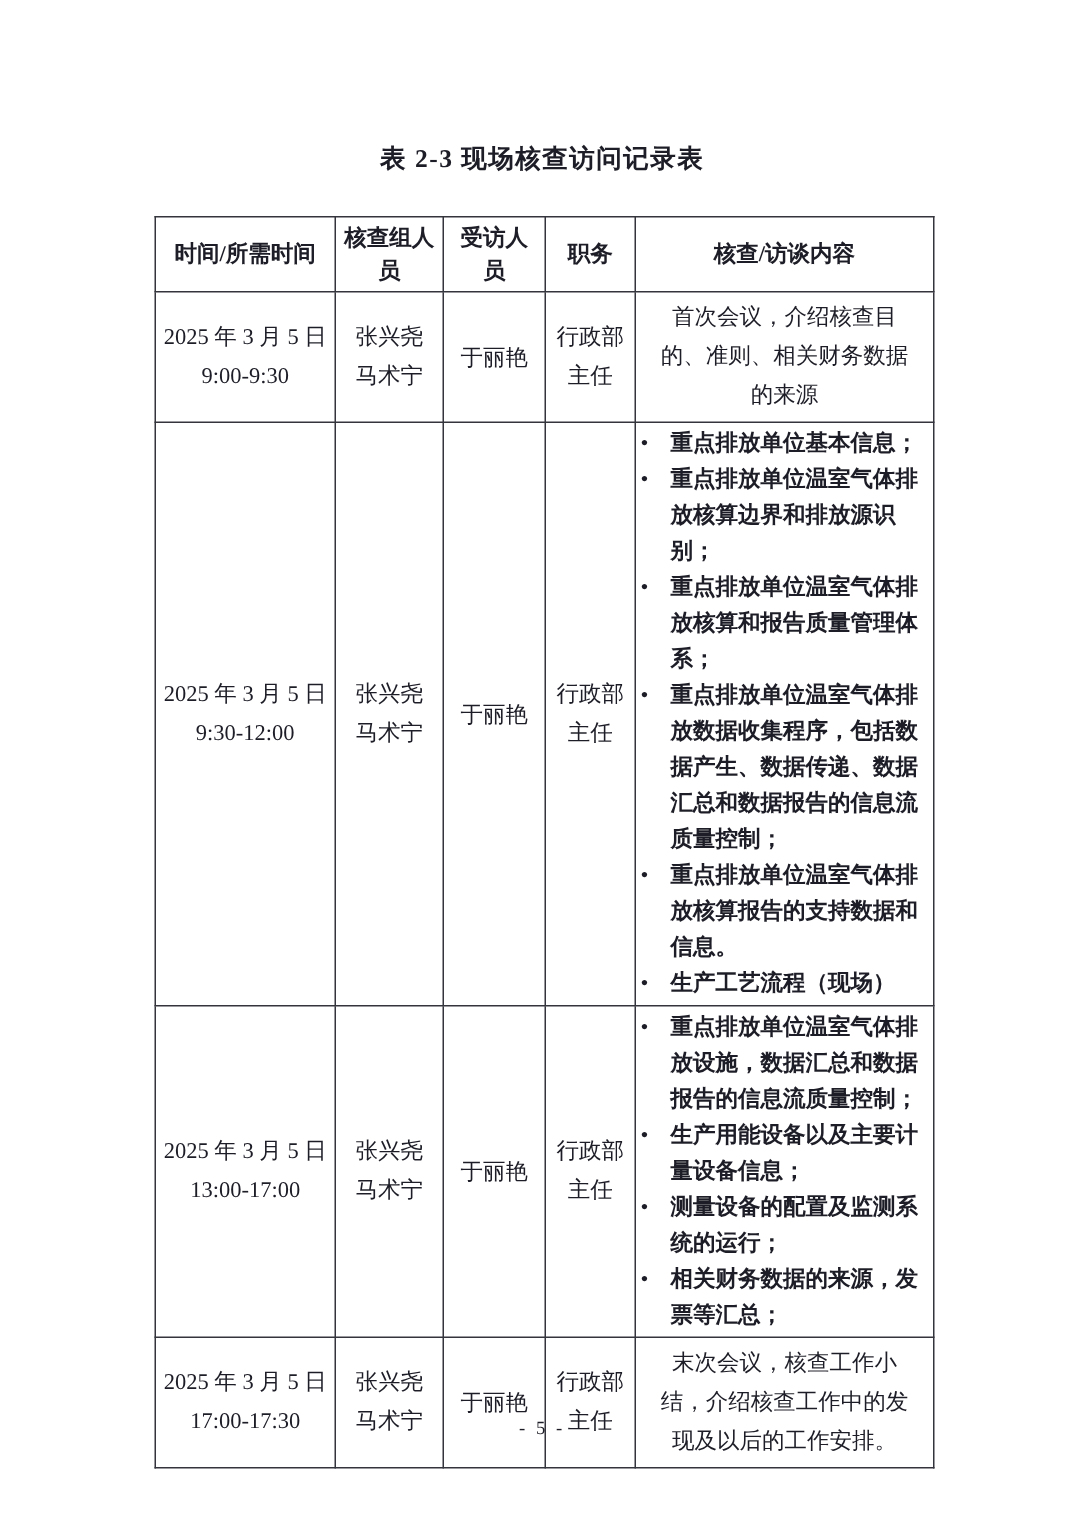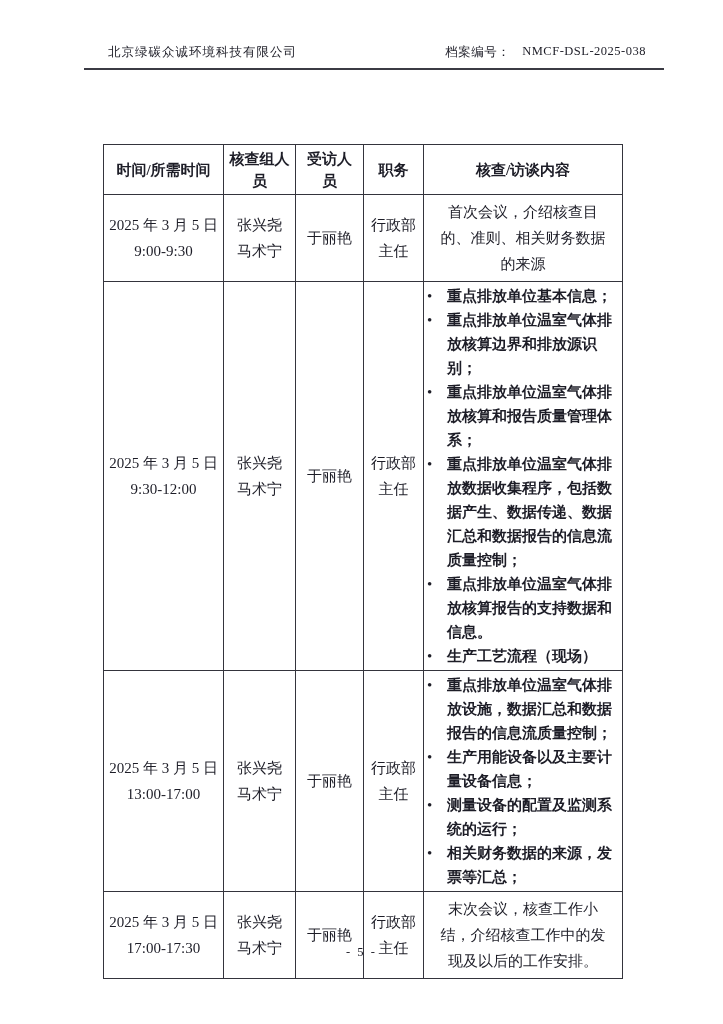--- a/index.html
+++ b/index.html
@@ -50,28 +50,22 @@
   .doc-footer{
     position:absolute;left:0;top:945px;width:723px;text-align:center;
     font-size:12.5px;letter-spacing:2px;
   }
 </style>
 </head>
 <body>
 
 <div class="page">
 
-  <div class="doc-header">
-    <span class="company">北京绿碳众诚环境科技有限公司</span>
-    <span class="archive">
-      <span>档案编号：</span>
-      <span>NMCF-DSL-2025-038</span>
-    </span>
-  </div>
-
+
+  <div class="doc-title">表 2-3 现场核查访问记录表</div>
 
   <table class="rec">
     <colgroup>
       <col style="width:120px">
         <col style="width:72px">
         <col style="width:68px">
         <col style="width:60px">
         <col style="width:199px">
     </colgroup>
     <thead>

